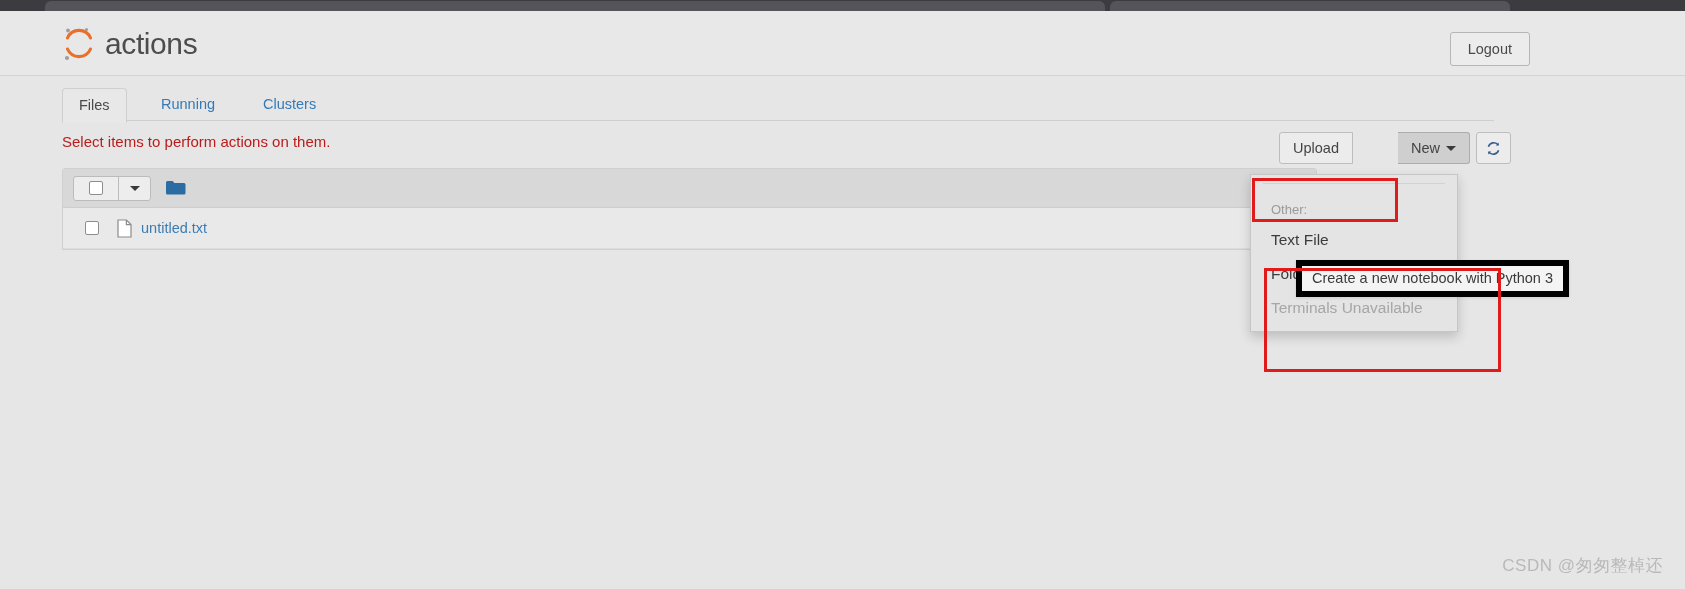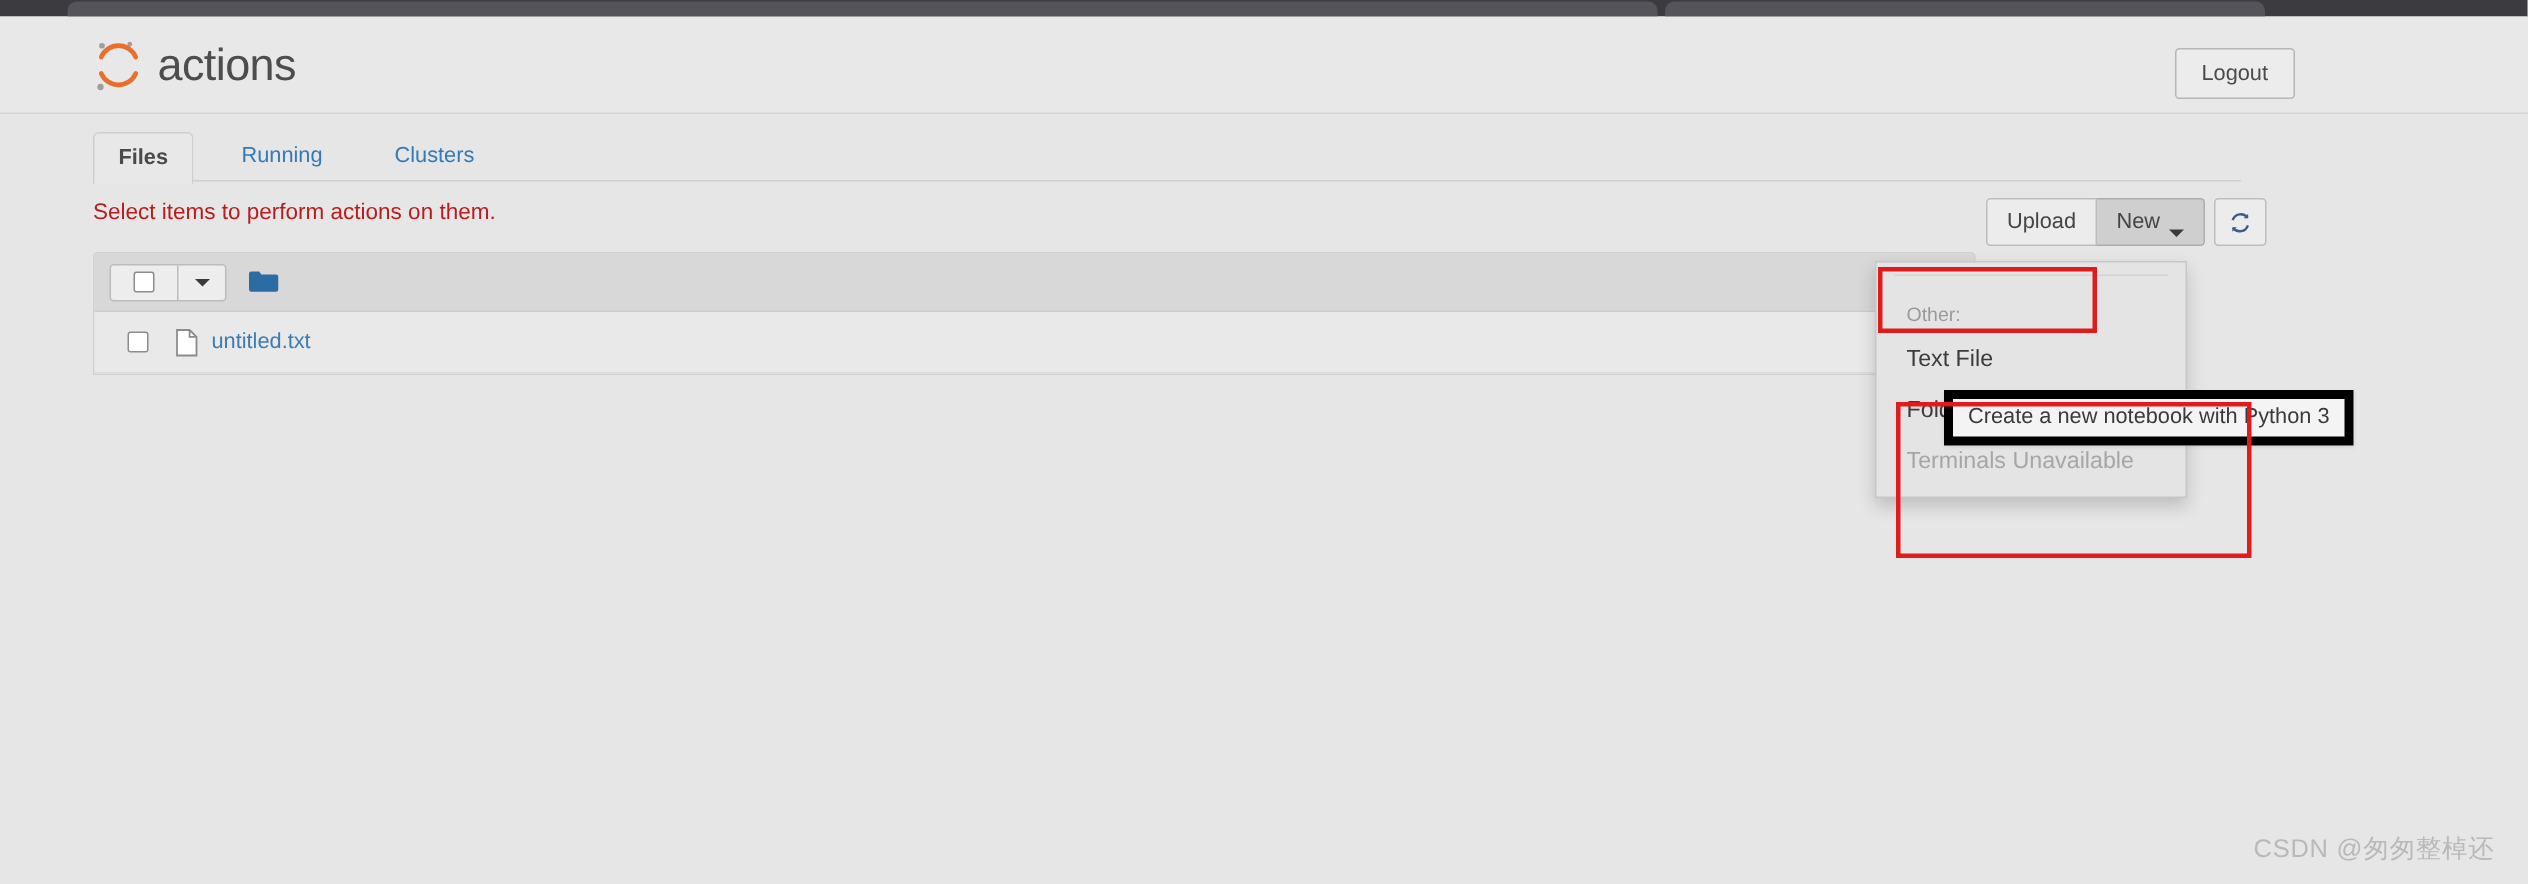--- a/index.html
+++ b/index.html
@@ -82,21 +82,20 @@
     color: #337ab7;
     cursor: pointer;
     line-height: 1.3;
   }
   .tab-item.active {
     color: #4a4a4a;
     background: #e8e8e8;
     border: 1px solid #cfcfcf;
     border-bottom: 1px solid #e8e8e8;
     border-radius: 4px 4px 0 0;
-    font-weight: bold;
   }
   .tab-files    { left: 0px; }
   .tab-running  { left: 83px; }
   .tab-clusters { left: 185px; }
 
   
   .notice {
     position: absolute;
     top: 133px; left: 62px;
     font-size: 15px;
@@ -120,22 +119,23 @@
     line-height: 1.4;
     border-radius: 3px;
   }
   .btn-upload { border-radius: 3px 0 0 3px; }
   .btn-new {
     background: #cfcfcf;
     border-color: #adadad;
     border-radius: 0 3px 3px 0;
     border-left: none;
     display: flex;
-    align-items: flex-end;
+    align-items: center;
     gap: 6px;
+    margin-left: 45px;
   }
   .caret-down {
     width: 0; height: 0;
     border-left: 5px solid transparent;
     border-right: 5px solid transparent;
     border-top: 5px solid #3a3a3a;
     display: inline-block;
   }
   .btn-refresh {
     margin-left: 6px;

